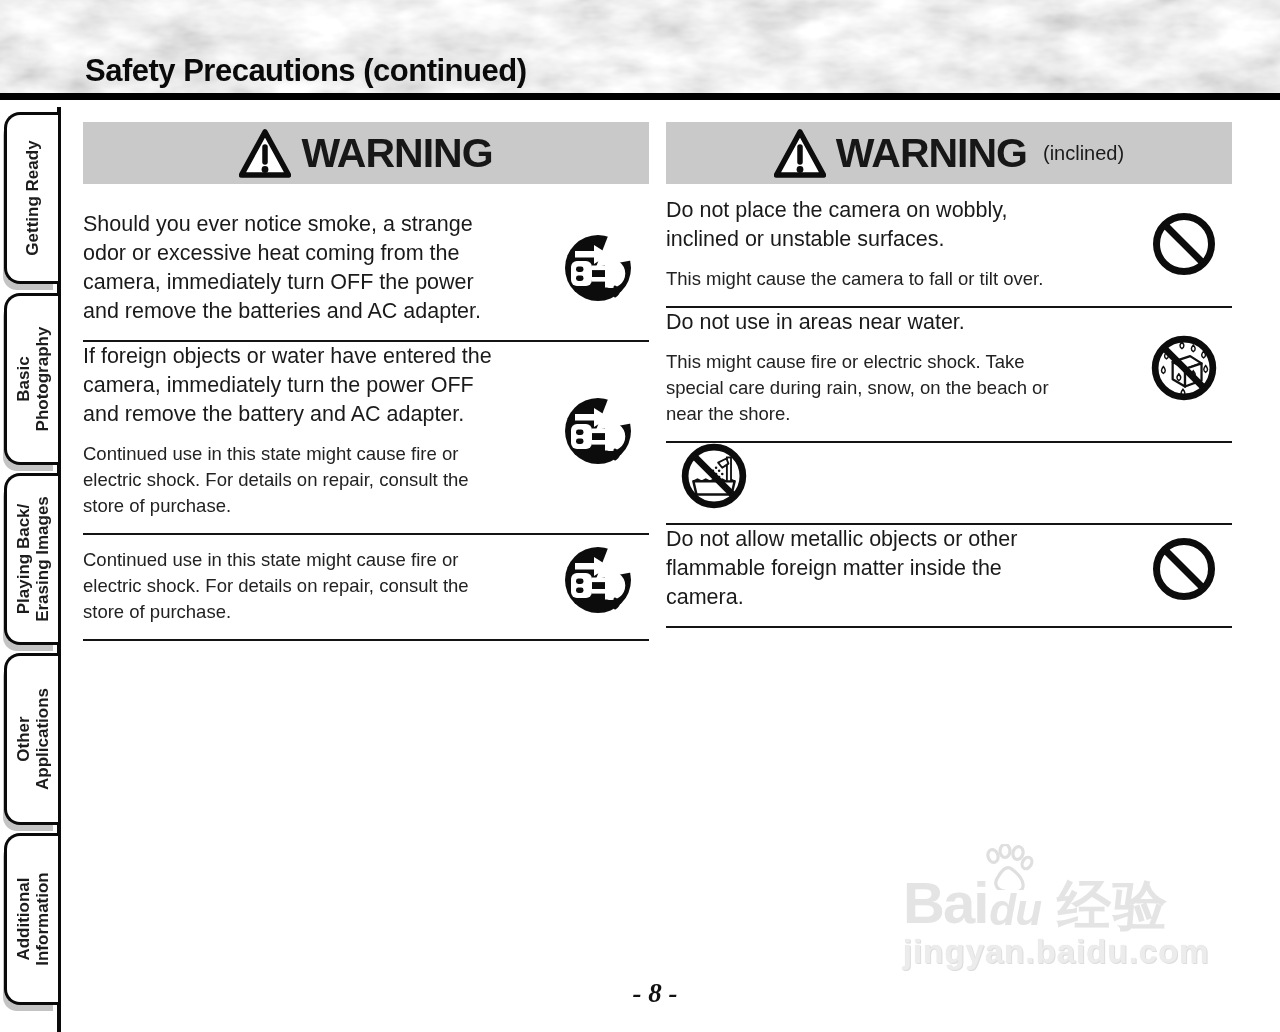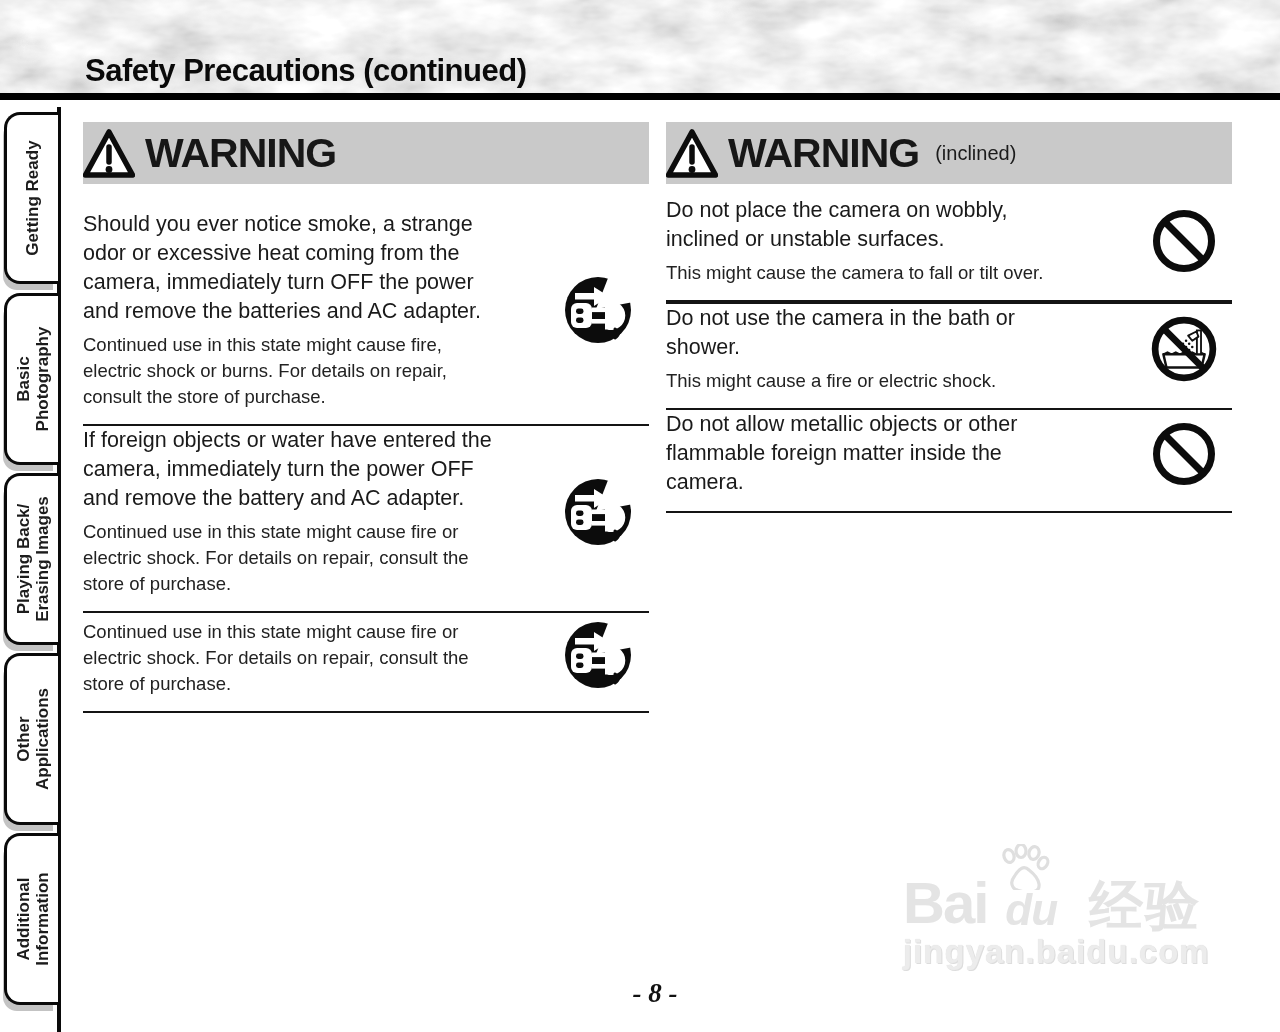--- a/index.html
+++ b/index.html
@@ -25,41 +25,41 @@
                text-align:center; font-weight:bold; font-size:17px; line-height:1.12;
                white-space:pre-line; color:#1c1c1c; }
   .tab1{top:112px;} .tab2{top:293px;} .tab3{top:473px;} .tab4{top:653px;} .tab5{top:833px;}
 
   
   .col { position:absolute; top:122px; }
   .col-left  { left:83px;  width:566px; }
   .col-right { left:666px; width:566px; }
 
   .warn-bar { height:62px; background:#c9c9c9; display:flex; align-items:center;
-              gap:10px; }
+              justify-content:center; gap:10px; }
   .warn-word { font-size:41px; font-weight:800; letter-spacing:-1px; color:#171717; }
   .warn-suffix { font-size:20px; font-weight:400; color:#1b1b1b; margin-left:6px; }
   .col-left  .warn-bar { margin-bottom:26px; }
   .col-right .warn-bar { margin-bottom:12px; }
 
   .warn-item { display:flex; align-items:center; gap:14px; padding-bottom:14px; }
   .warn-text { flex:1; }
   .statement { font-size:21.5px; line-height:29px; color:#1a1a1a; max-width:414px; }
-  .detail    { font-size:18.5px; line-height:26px; color:#222; margin-top:6px; max-width:420px; }
+  .detail    { font-size:18.5px; line-height:26px; color:#222; margin-top:12px; max-width:420px; }
   .icon-slot { width:96px; display:flex; align-items:center; justify-content:center; flex:none; }
   .sep { height:0; border-bottom:2px solid #141414; }
 
   
   .page-number { position:absolute; left:575px; top:978px; width:160px; text-align:center;
                  font-family:"Liberation Serif", serif; font-style:italic; font-weight:600;
                  font-size:27px; color:#111; }
 
   
   .watermark { position:absolute; left:903px; top:862px; width:310px; color:#e4e4e4; }
-  .wm-row { display:flex; align-items:flex-end; gap:18px;text-align:right; }
+  .wm-row { display:flex; align-items:flex-end; gap:2px;text-align:right; }
   .wm-bai { font-size:58px; font-weight:800; letter-spacing:-2px; line-height:1; }
   .wm-du-wrap { position:relative; padding-top:26px;font-style:italic; }
   .wm-du { font-size:44px; font-weight:800; line-height:1; letter-spacing:-1px; }
   .wm-paw { position:absolute; left:-6px; top:-18px; }
   .wm-cn { font-size:54px; font-weight:700; line-height:1; margin-left:14px; letter-spacing:2px; }
   .wm-url { font-size:33px; font-weight:800; letter-spacing:1px; margin-top:1px; color:#ececec;
             text-shadow:0 0 1px #d9d9d9, 1px 1px 0 #dddddd; }
 </style>
 </head>
 <body>
@@ -189,21 +189,20 @@
     <div class="warn-bar">
       <svg width="52" height="50" viewBox="0 0 52 50">
           <use href="#warnTriangle"></use>
         </svg>
       <span class="warn-word">WARNING</span>
     </div>
 
     <div class="warn-item">
       <div class="warn-text">
         <div class="statement">Should you ever notice smoke, a strange odor or excessive heat coming from the camera, immediately turn OFF the power and remove the batteries and AC adapter.</div>
-        <div class="detail">Continued use in this state might cause fire, electric shock or burns. For details on repair, consult the store of purchase.</div>
       </div>
       <div class="icon-slot">
         <svg width="76" height="76" viewBox="0 0 76 76">
             <use href="#unplugIcon"></use>
           </svg>
       </div>
     </div>
     <div class="sep"></div>
 
     <div class="warn-item">
@@ -247,27 +246,34 @@
         <div class="detail">This might cause the camera to fall or tilt over.</div>
       </div>
       <div class="icon-slot">
         <svg width="64" height="64" viewBox="0 0 64 64">
             <use href="#prohibitIcon"></use>
           </svg>
       </div>
     </div>
     <div class="sep"></div>
 
-    <div class="sep"></div>
-
-    <div class="warn-item">
-      <div class="warn-text">
-        <div class="statement">Do not use the camera in the bath or shower.</div>
-        <div class="detail">This might cause a fire or electric shock.</div>
-      </div>
+    <div class="warn-item">
+      <div class="warn-text">
+        <div class="statement">Do not use in areas near water.</div>
+        <div class="detail">This might cause fire or electric shock. Take special care during rain, snow, on the beach or near the shore.</div>
+      </div>
+      <div class="icon-slot">
+        <svg width="66" height="66" viewBox="0 0 64 64">
+            <use href="#noWaterIcon"></use>
+          </svg>
+      </div>
+    </div>
+    <div class="sep"></div>
+
+    <div class="warn-item">
       <div class="icon-slot">
         <svg width="66" height="66" viewBox="0 0 64 64">
             <use href="#noBathIcon"></use>
           </svg>
       </div>
     </div>
     <div class="sep"></div>
 
     <div class="warn-item">
       <div class="warn-text">

